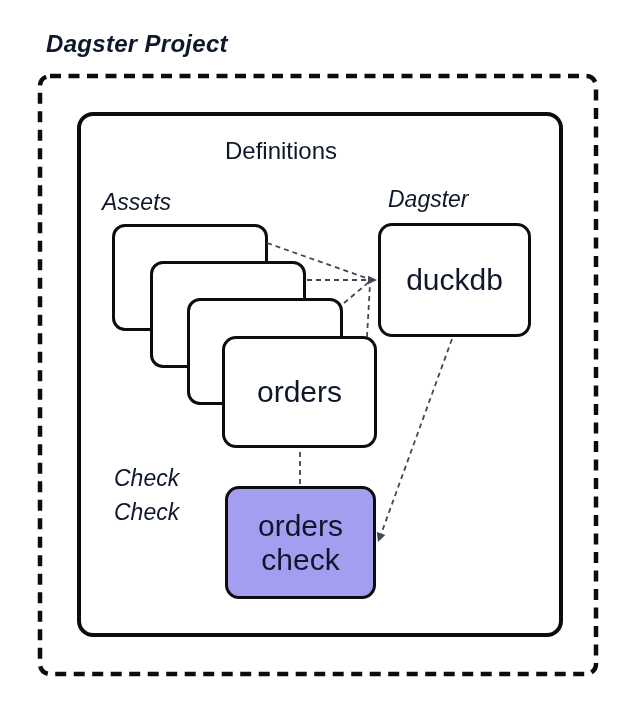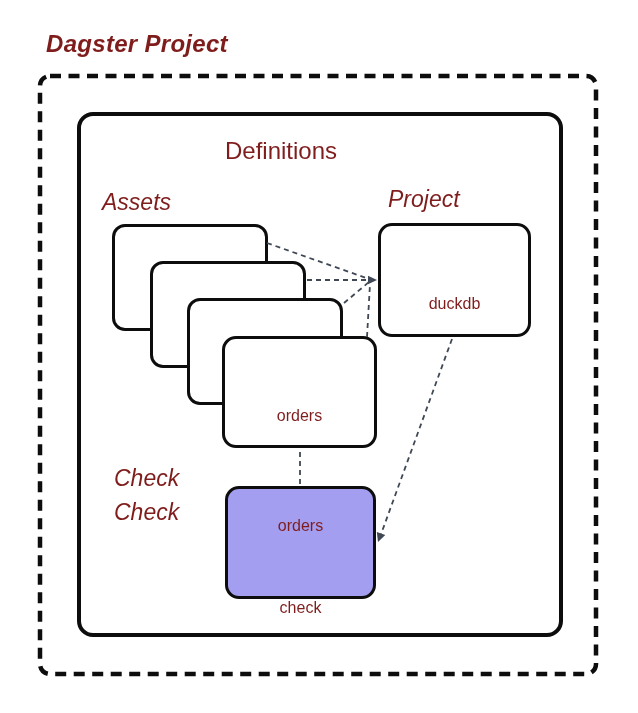--- a/index.html
+++ b/index.html
@@ -1,18 +1,18 @@
 <!DOCTYPE html>
 <html><head>
 <meta charset="utf-8">
 <style>
   html,body{margin:0;padding:0;background:#ffffff;}
   .stage{
     position:relative;width:638px;height:713px;background:#ffffff;
-    font-family:"Liberation Sans","DejaVu Sans",sans-serif;color:#7f1d1d;overflow:hidden;
+    font-family:"Liberation Sans","DejaVu Sans",sans-serif;color:#0f172a;overflow:hidden;
   }
   .abs{position:absolute;}
   .title{
     left:46px;top:30px;font-size:24px;font-style:italic;font-weight:600;letter-spacing:.3px;
   }
   .definitions-box{
     left:77px;top:112px;width:486px;height:525px;box-sizing:border-box;
     border:4px solid #0d0d0d;border-radius:16px;background:#ffffff;
   }
   .defs-label{
@@ -25,21 +25,21 @@
   .card{
     box-sizing:border-box;border:3.5px solid #0d0d0d;border-radius:13px;background:#ffffff;
   }
   .card-1{left:112px;top:224px;width:156px;height:107px;}
   .card-2{left:150px;top:261px;width:156px;height:107px;}
   .card-3{left:187px;top:298px;width:156px;height:107px;}
   .card-front{
     left:222px;top:336px;width:155px;height:112px;border-radius:14px;
     display:flex;flex-direction:column;align-items:center;justify-content:center;
   }
-  .node-text{font-size:16px;line-height:34px;text-align:center;font-weight:400;margin-top:48px;}
+  .node-text{font-size:30px;line-height:34px;text-align:center;font-weight:400;}
   .duckdb-node{
     left:378px;top:223px;width:153px;height:114px;box-sizing:border-box;
     border:3.5px solid #0d0d0d;border-radius:14px;background:#ffffff;
     display:flex;align-items:center;justify-content:center;
   }
   .check-node{
     left:225px;top:486px;width:151px;height:113px;box-sizing:border-box;
     border:3.5px solid #0d0d0d;border-radius:14px;background:#a49ef0;
     display:flex;flex-direction:column;align-items:center;justify-content:center;
   }
@@ -51,21 +51,21 @@
 <body>
 
 <div class="stage">
 
   <div class="abs title">Dagster Project</div>
 
   <div class="abs definitions-box"></div>
   <div class="abs defs-label">Definitions</div>
 
   <div class="abs group-label assets-label">Assets</div>
-  <div class="abs group-label resource-label">Project</div>
+  <div class="abs group-label resource-label">Dagster</div>
   <div class="abs group-label asset-check-label">
     <div>Check</div>
     <div>Check</div>
   </div>
 
   <div class="abs card card-1"></div>
   <div class="abs card card-2"></div>
   <div class="abs card card-3"></div>
   <div class="abs card card-front">
     <div class="node-text">orders</div>

